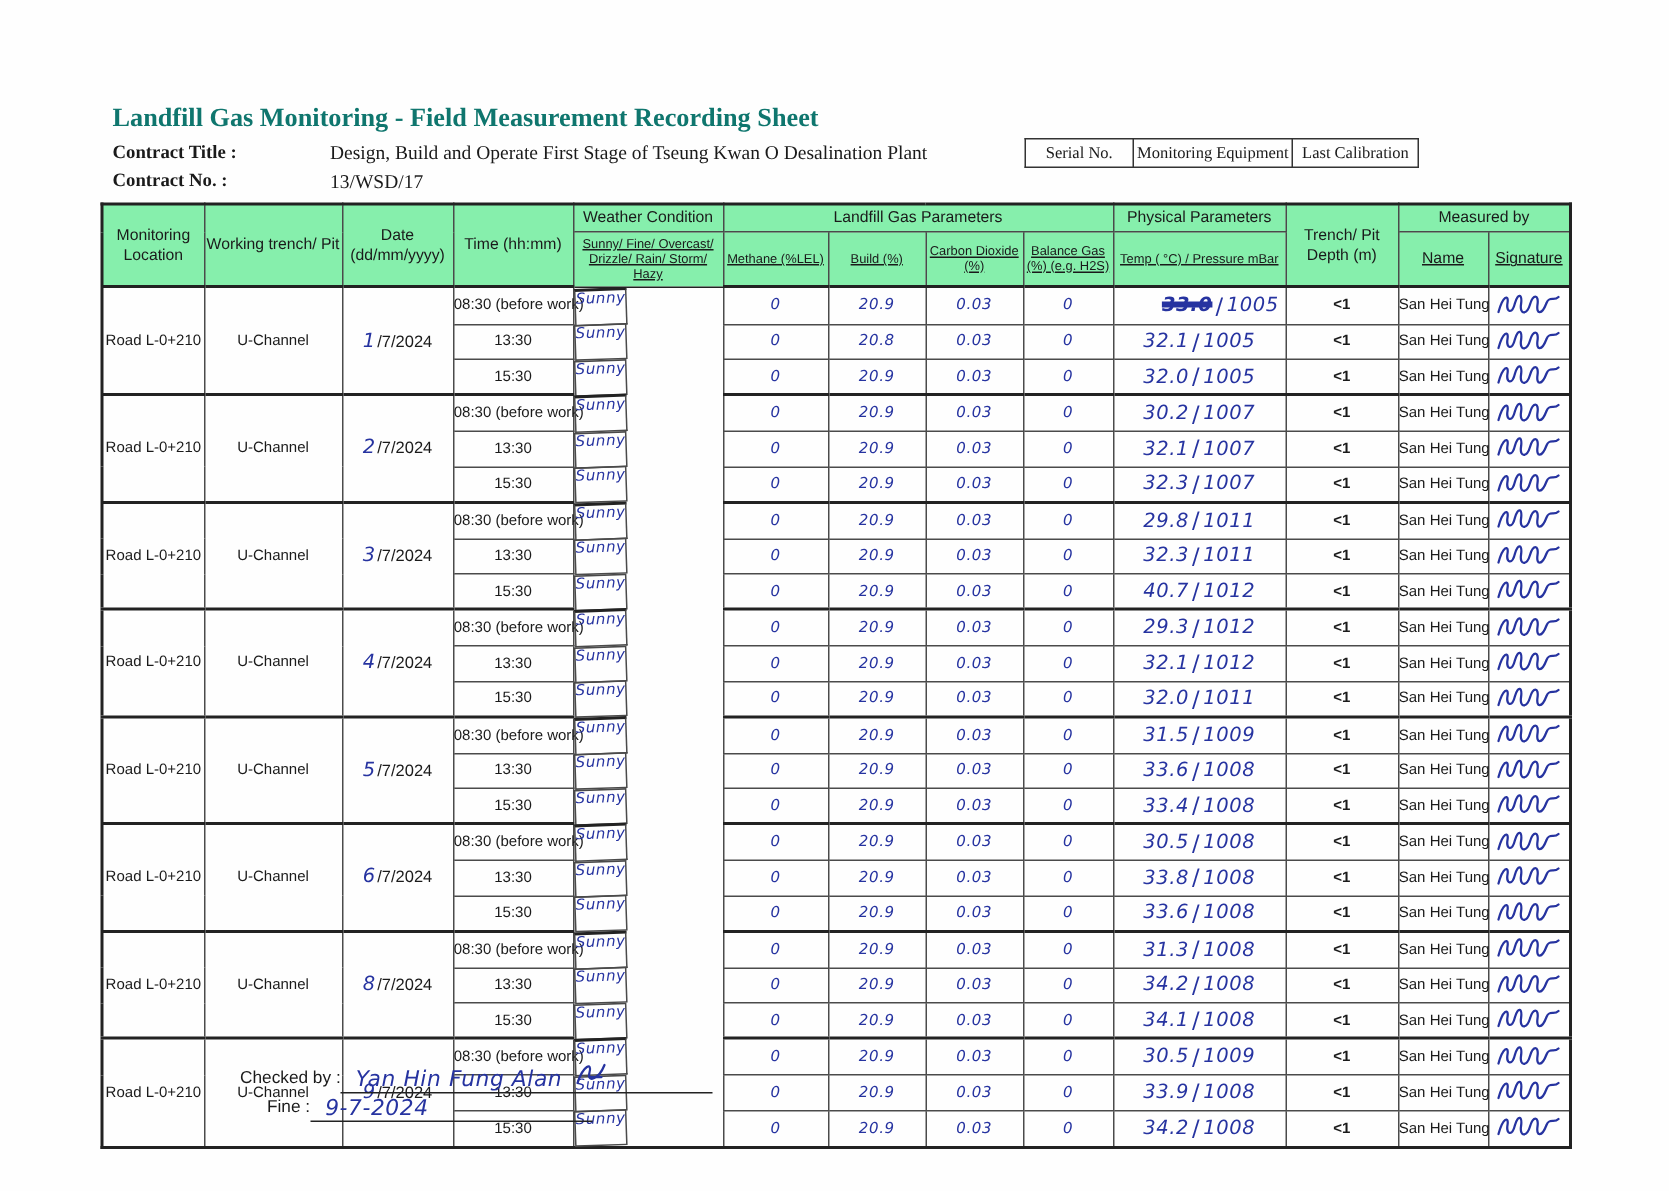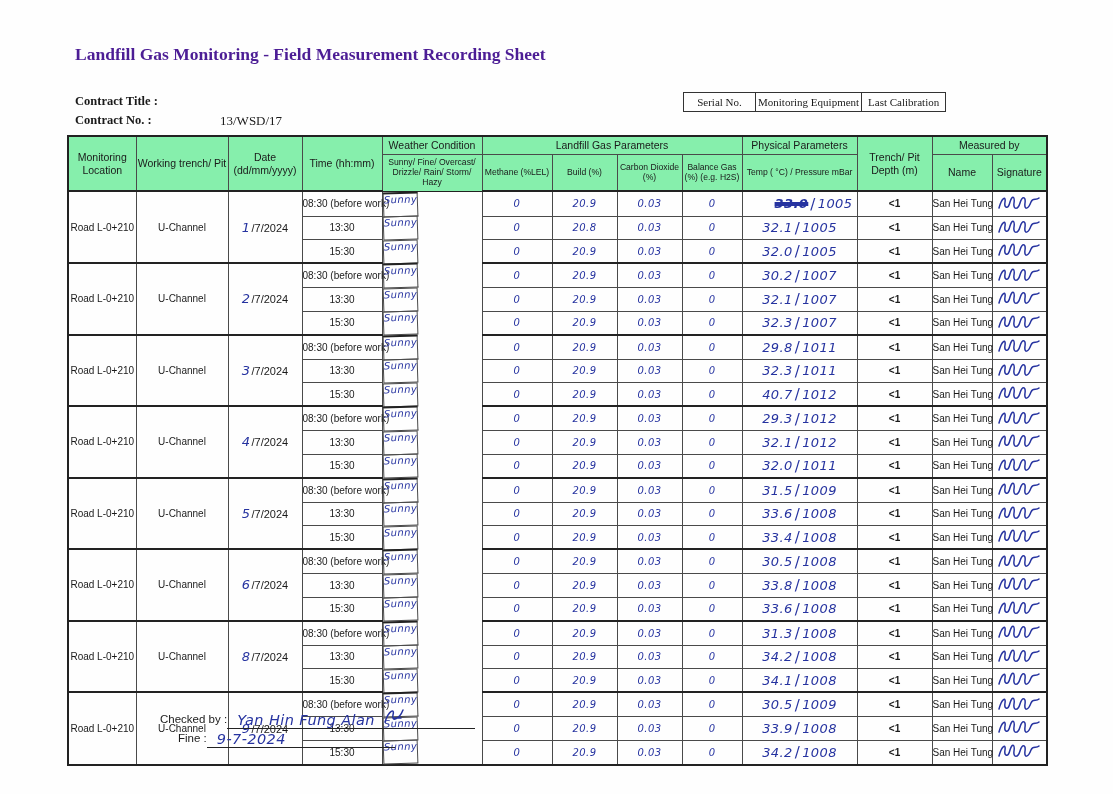--- a/index.html
+++ b/index.html
@@ -1,40 +1,40 @@
 <!DOCTYPE html>
 <html><head>
 <meta charset="utf-8">
 <style>
   html,body{margin:0;padding:0;background:#ffffff;}
   .page{position:relative;width:1113px;height:794px;background:#fefefe;overflow:hidden;
         font-family:"Liberation Sans",sans-serif;color:#1a1a1a;}
   
-  .title{position:absolute;left:75px;top:44px;font-family:"Liberation Serif",serif;
-         font-weight:bold;font-size:17.5px;color:#4c1d95;}
+  .title{position:absolute;left:75px;top:68px;font-family:"Liberation Serif",serif;
+         font-weight:bold;font-size:17.5px;color:#0f766e;}
   .contract{position:absolute;left:75px;top:92px;width:600px;}
   .contract .crow{display:flex;height:19px;align-items:center;}
   .contract .lbl{width:145px;font-family:"Liberation Serif",serif;font-weight:bold;font-size:12.5px;}
   .contract .val{font-family:"Liberation Serif",serif;font-size:13px;}
   
   table{border-collapse:collapse;}
   .equip{position:absolute;left:683px;top:92px;table-layout:fixed;}
   .equip th,.equip td{border:1.2px solid #333;height:18px;text-align:center;
         font-size:10.5px;padding:0 2px;white-space:nowrap;}
   .equip th{font-weight:normal;font-family:"Liberation Serif",serif;font-size:11px;}
   .equip td{font-family:"Liberation Sans",sans-serif;font-size:10px;}
   
   .main{position:absolute;left:67px;top:135px;width:979px;table-layout:fixed;}
   .main th,.main td{border:1px solid #4a4a4a;padding:0;text-align:center;vertical-align:middle;
         overflow:visible;}
   .main{border:2px solid #222;}
   .main thead th{font-weight:normal;font-size:10.5px;line-height:1.15;background:#86efac;}
   .main thead .sub{font-size:8.6px;}
   .main thead tr:first-child th{height:17px;}
-  .main thead tr:last-child th{height:35px;}
+  .main thead tr:last-child th{height:35px;text-decoration:underline;}
   .main tbody td{height:21.5px;white-space:nowrap;font-size:10px;}
   .main tbody tr.block-start td{border-top:2px solid #222;}
   .main thead tr:last-child th{border-bottom:1.6px solid #222;}
   .print{color:#1a1a1a;font-family:"Liberation Sans",sans-serif;}
   .small{font-size:9px;}
   .tiny{font-size:8px;}
   .depth{font-size:10.5px;font-weight:600;}
   
   .hw{color:#2633a0;font-family:"DejaVu Sans",sans-serif;font-style:italic;
       font-size:13px;letter-spacing:.4px;}
@@ -57,20 +57,21 @@
 </head>
 <body>
 
 <div class="page">
 
   <div class="title">Landfill Gas Monitoring - Field Measurement Recording Sheet</div>
 
   <div class="contract">
     <div class="crow">
       <span class="lbl">Contract Title :</span>
+      <span class="val">Design, Build and Operate First Stage of Tseung Kwan O Desalination Plant</span>
     </div>
     <div class="crow">
       <span class="lbl">Contract No. :</span>
       <span class="val">13/WSD/17</span>
     </div>
   </div>
 
   <table class="equip">
     <colgroup>
         <col style="width:72px">

